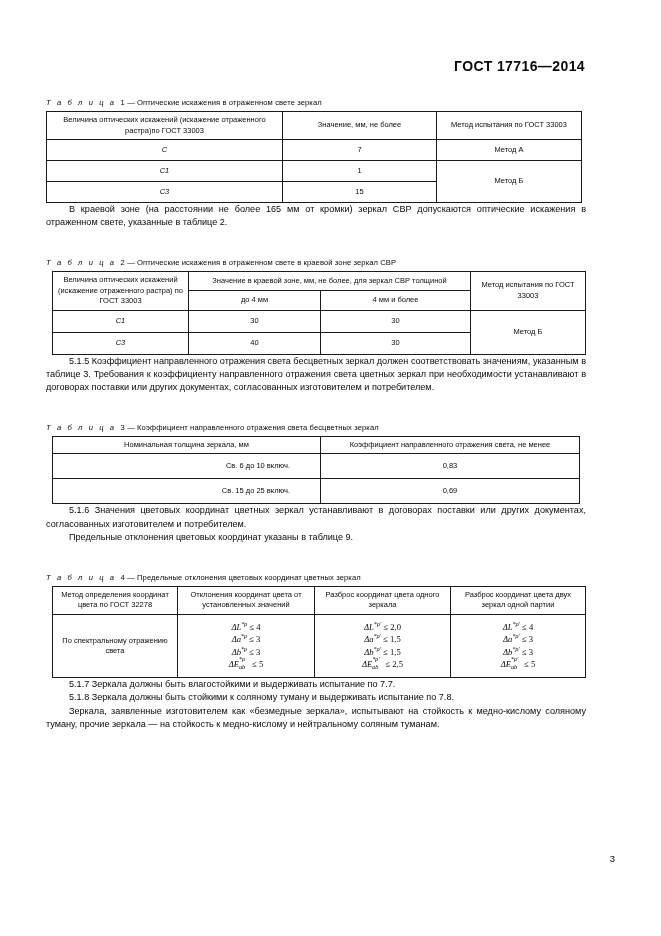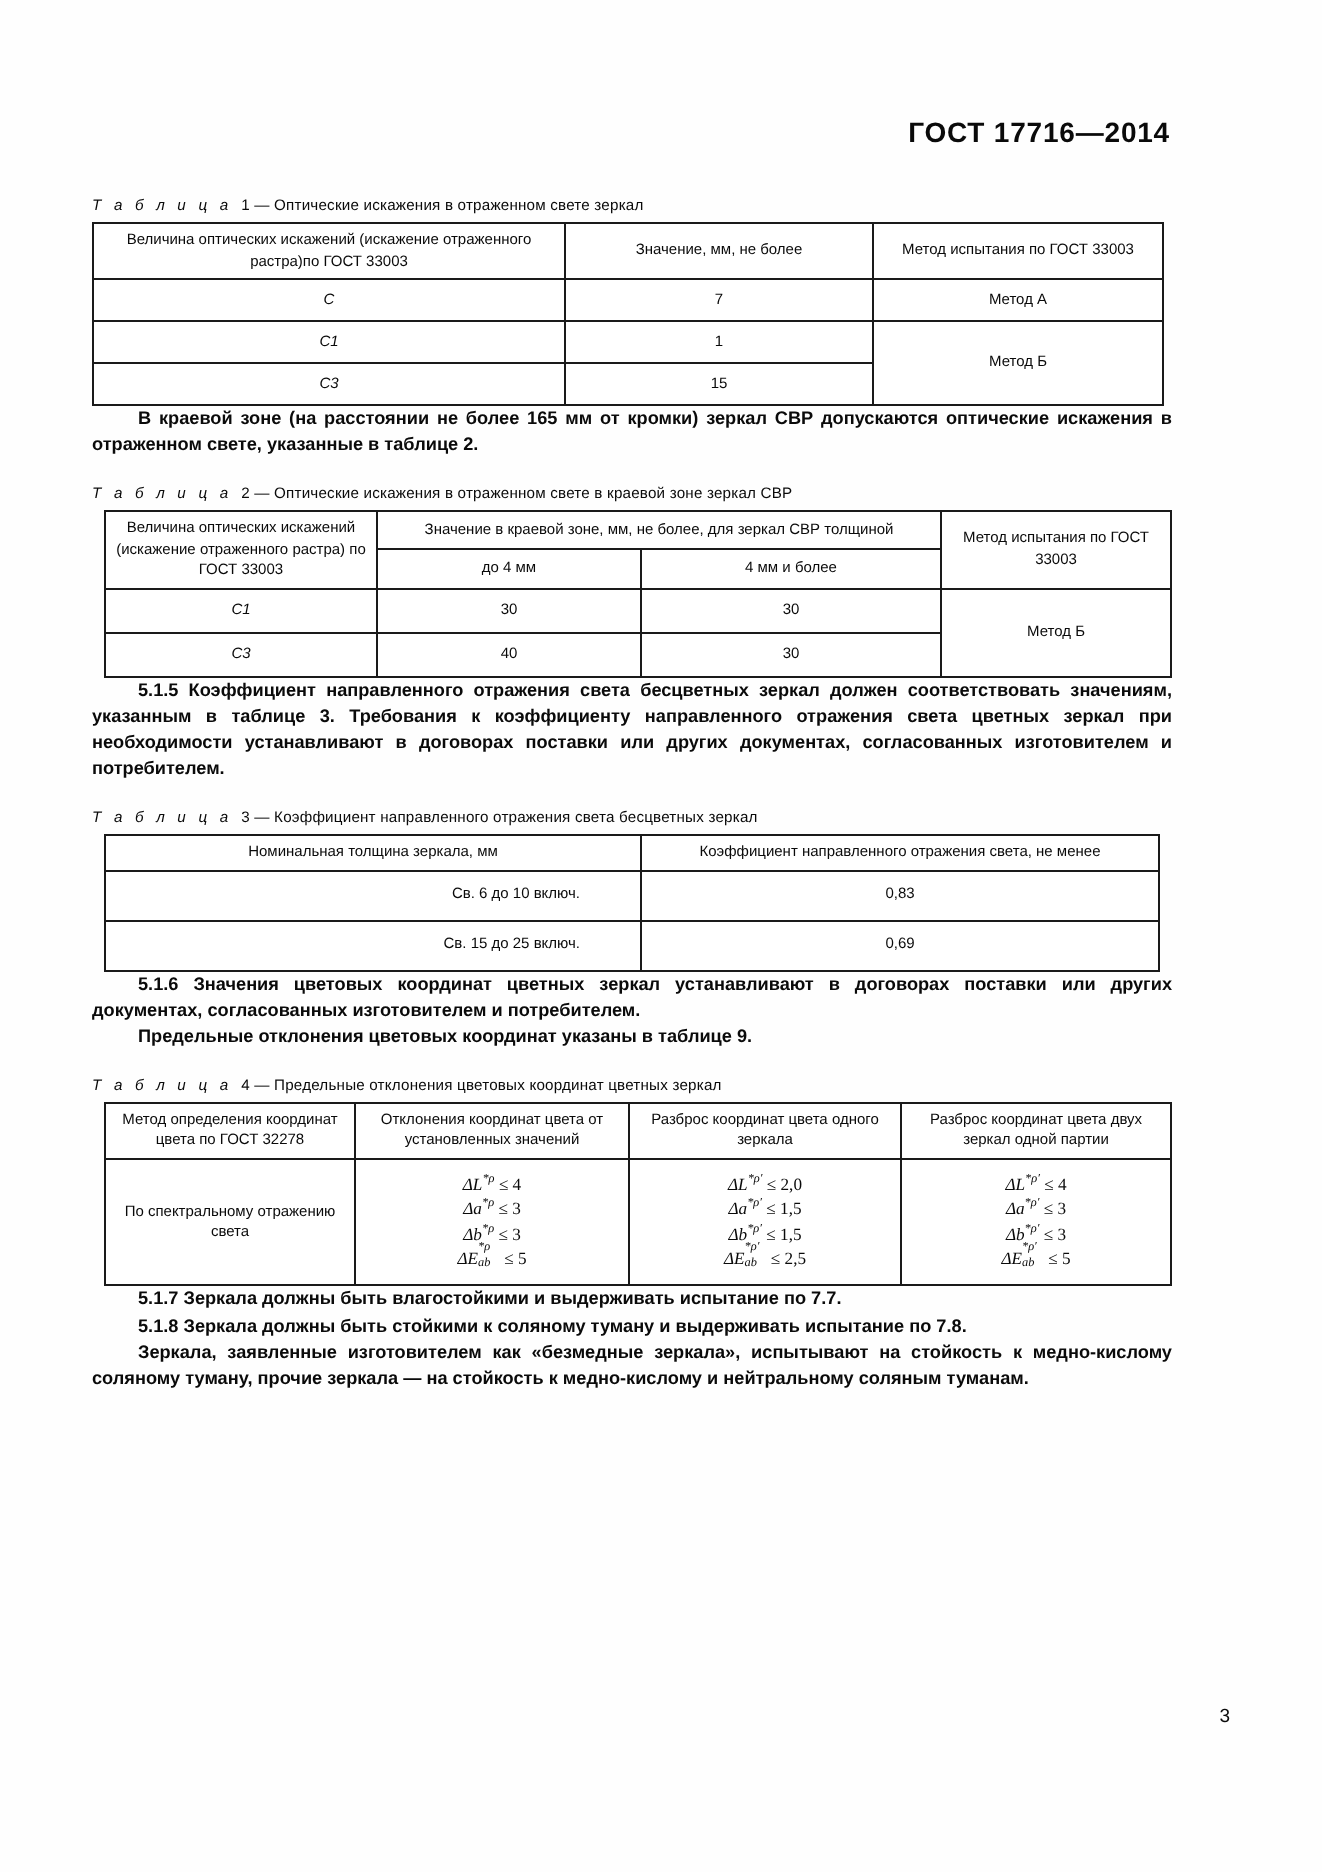--- a/index.html
+++ b/index.html
@@ -52,24 +52,23 @@
   }
 
   
   p.para {
     font-size: 9.1px;
     line-height: 13.1px;
     margin: 0;
     text-align: justify;
     text-justify: inter-word;
     hyphens: manual;
-    font-weight: bold;
   }
   p.para.indent { text-indent: 23px; }
-  .gap-before { margin-top: 13px; }
+  .gap-before { margin-top: 29px; }
 
   
   table.gost {
     border-collapse: collapse;
     table-layout: fixed;
     font-size: 7.5px;
     background: #ffffff;
   }
   table.gost td, table.gost th {
     border: 0.8px solid #1a1a1a;

